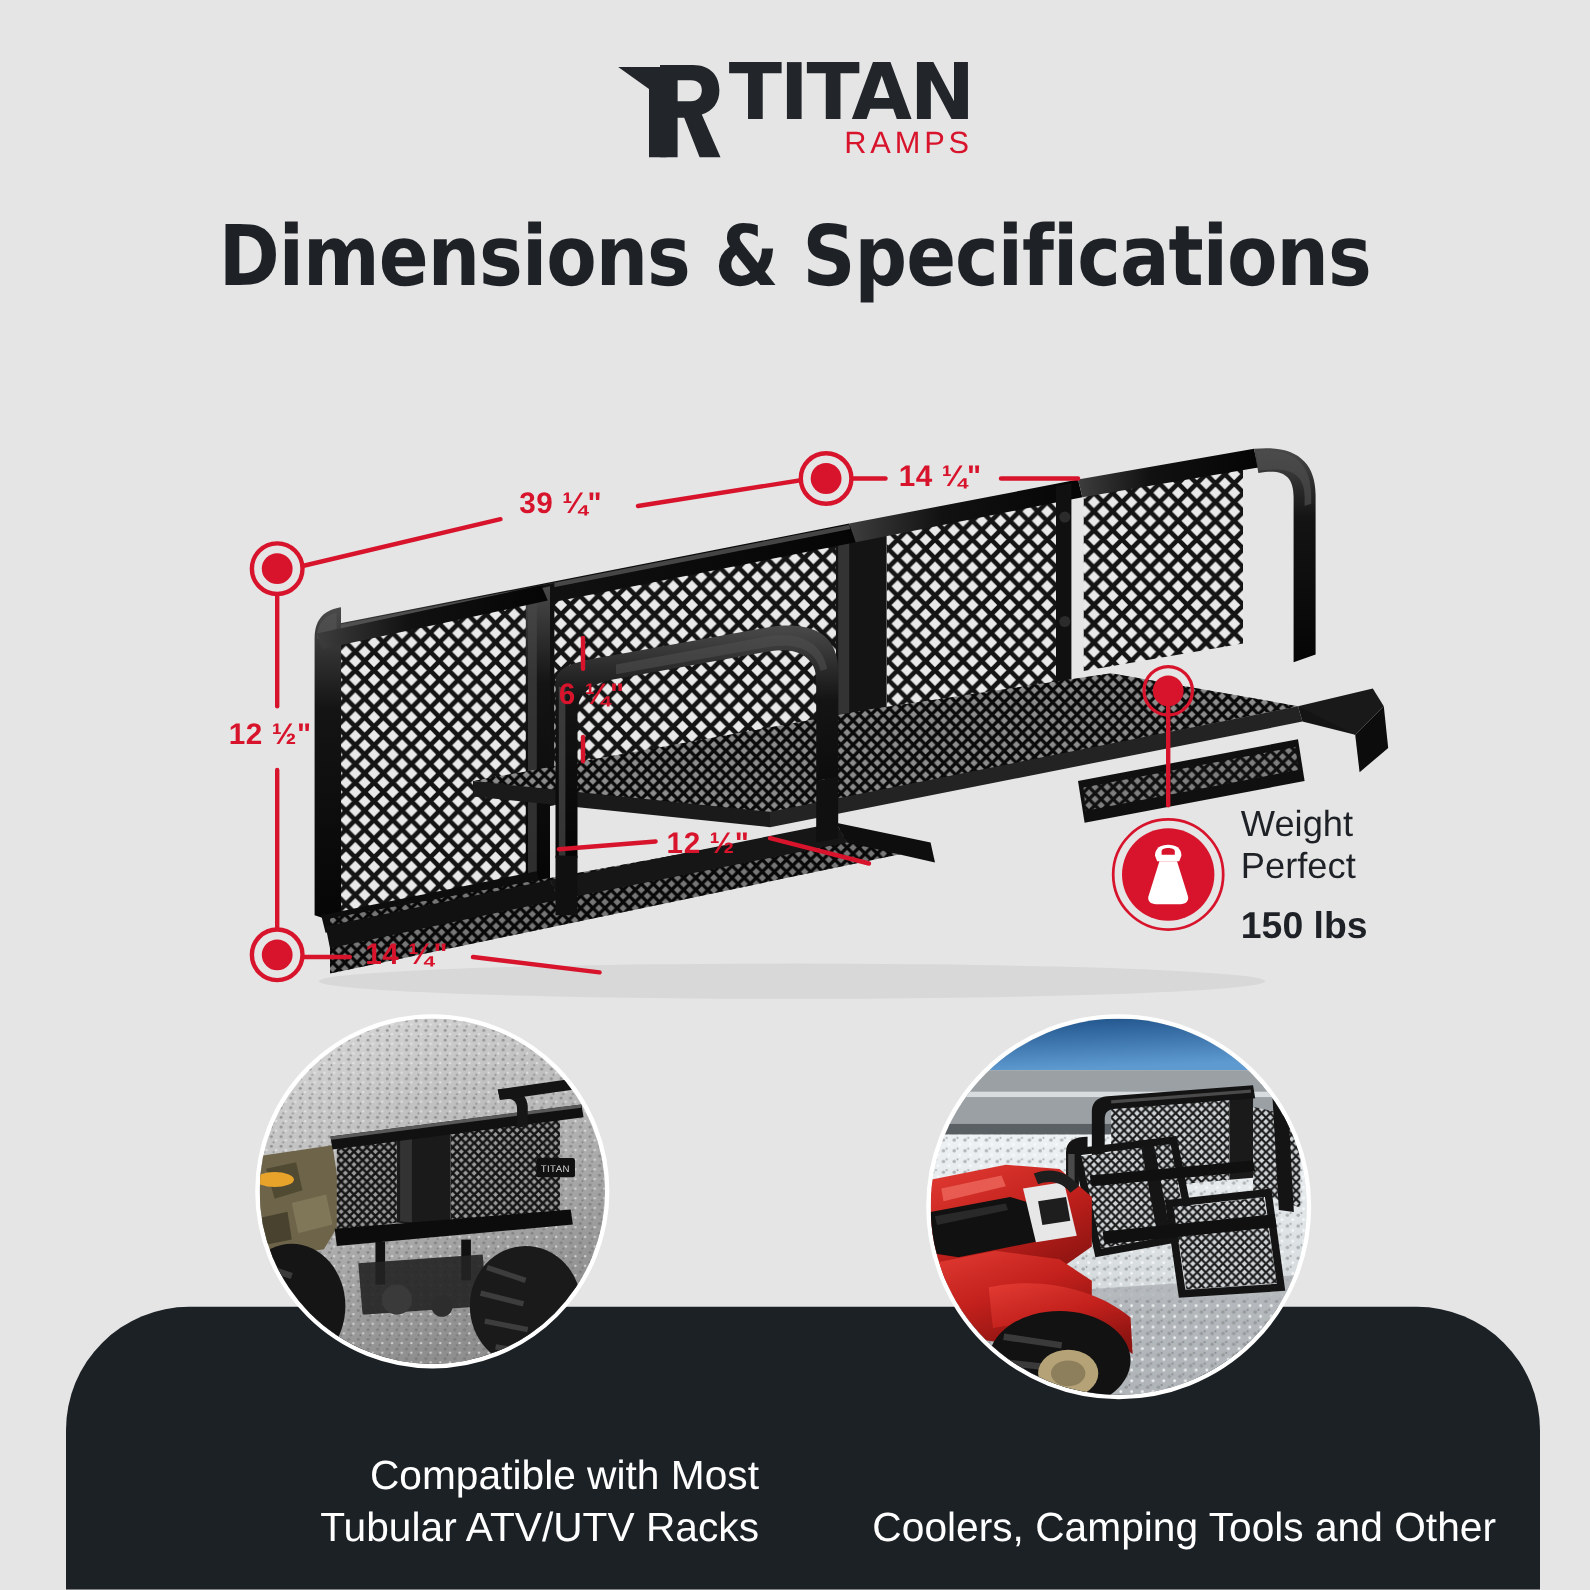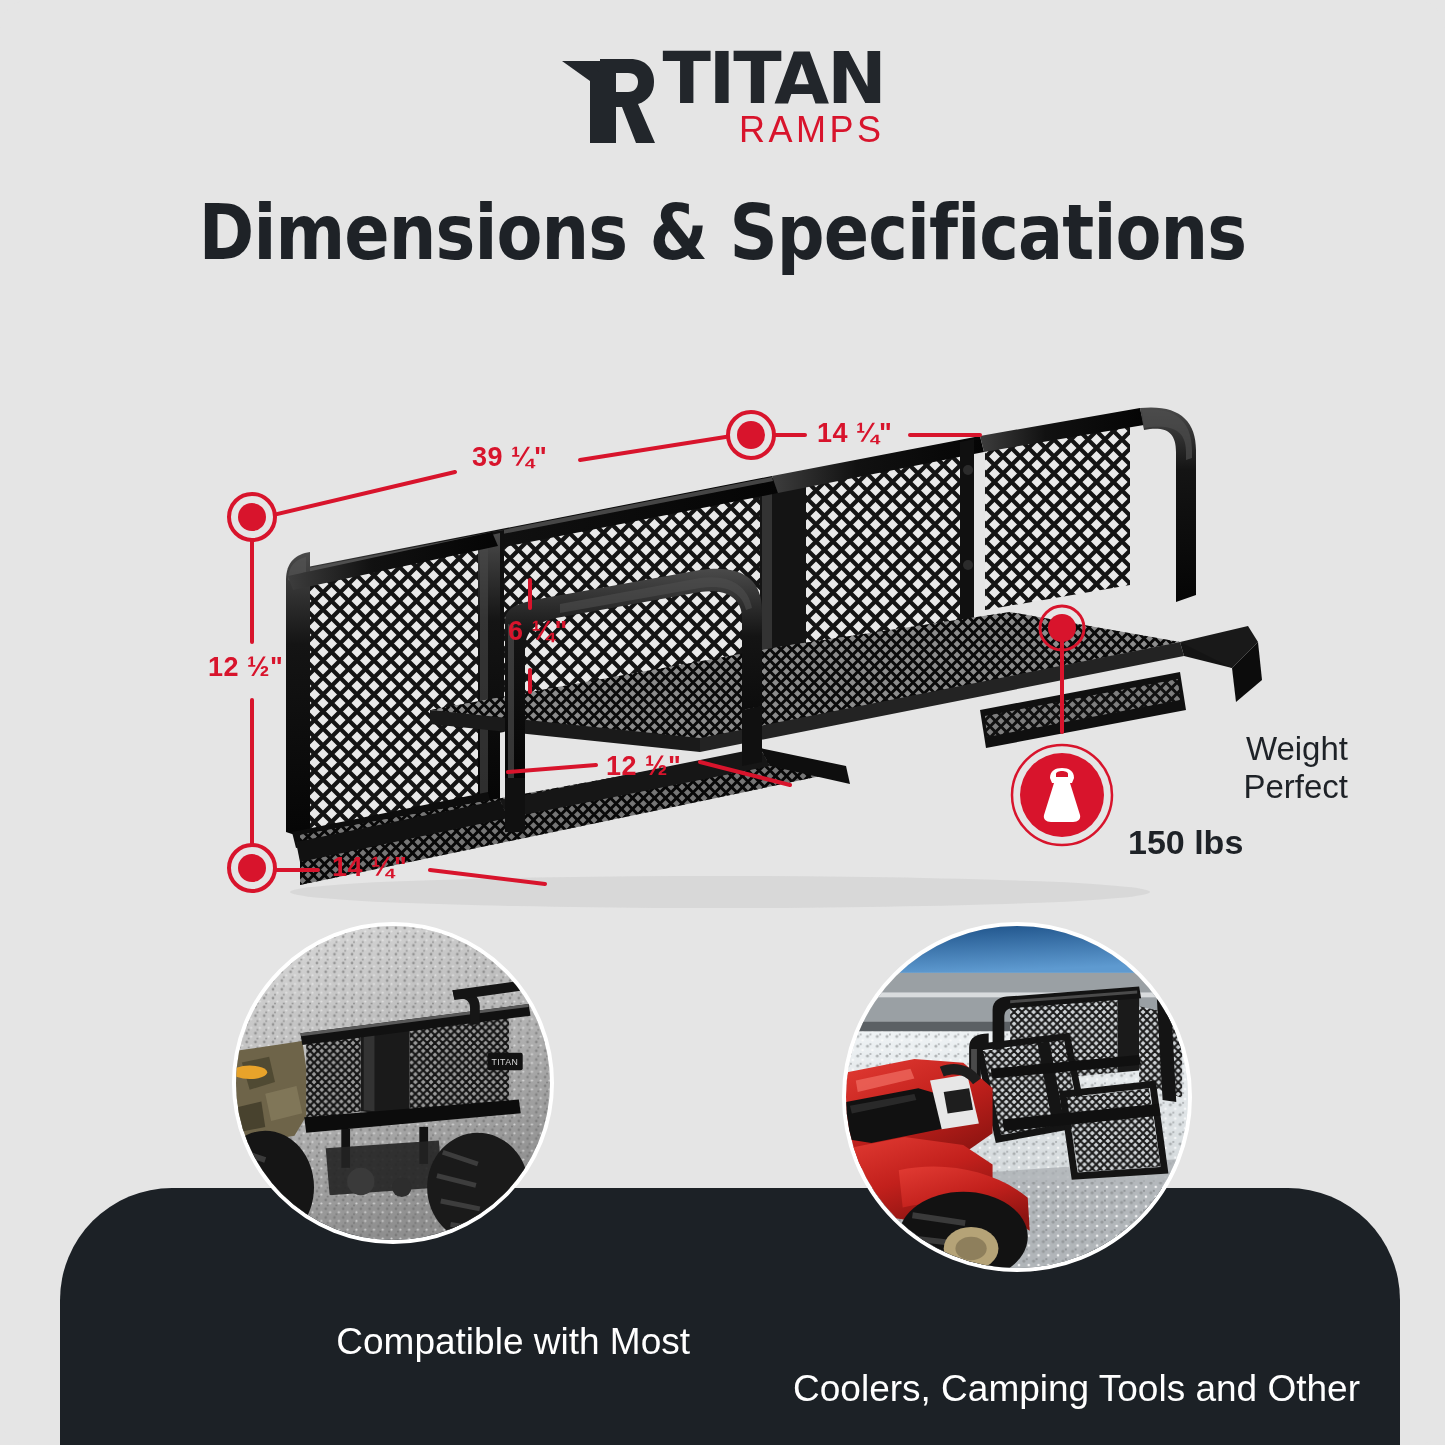--- a/index.html
+++ b/index.html
@@ -13,21 +13,21 @@
 
   
   #logo { position:absolute; left:0; top:42px; width:1445px; height:115px;
           display:flex; align-items:center; justify-content:center; gap:0; }
   #logo-mark { width:96px; height:90px; flex:none; margin-right:6px; }
   #logo-words { display:flex; flex-direction:column; align-items:flex-start; }
   #logo-titan { font-family:"DejaVu Sans", sans-serif; font-weight:bold;
                 font-size:71px; line-height:0.82; letter-spacing:-2px;
                 color:#22262b; transform:scaleX(1.0); }
   #logo-ramps { font-family:"Liberation Sans", sans-serif; font-weight:normal;
-                font-size:36px; line-height:1.05; letter-spacing:3.5px;
+                font-size:28px; line-height:1.05; letter-spacing:3.5px;
                 color:#d8142c; align-self:flex-end; margin-top:2px; }
 
   
   #heading { position:absolute; left:0; top:188px; width:1445px;
              text-align:center; font-family:"DejaVu Sans", sans-serif;
              font-weight:bold; font-size:76px; letter-spacing:-1px;
              color:#1e2227; transform:scaleX(0.88); }
 
   
   #diagram { position:absolute; left:0; top:380px; width:1445px; height:560px; }
@@ -36,21 +36,21 @@
 
   
   .meas { position:absolute; color:#d8142c; font-family:"Liberation Sans", sans-serif;
           font-weight:bold; font-size:27px; white-space:nowrap; letter-spacing:0.5px; }
 
   
   #weight-block { position:absolute; left:1010px; top:735px; width:340px; height:130px; }
   #weight-circle { position:absolute; left:0; top:8px; width:104px; height:104px; }
   #weight-text { position:absolute; left:118px; top:-5px; width:220px;
                  font-family:"Liberation Sans", sans-serif; color:#1e2227; }
-  #weight-text .wl { display:block; font-size:33px; line-height:1.14; font-weight:normal;text-align:right; }
+  #weight-text .wl { display:block; font-size:33px; line-height:1.14; font-weight:normal; }
   #weight-text .wv { display:block; font-size:34px; line-height:1.2; font-weight:bold;
                      margin-top:17px; }
 
   
   #panel { position:absolute; left:60px; top:1188px; width:1340px; height:300px;
            background:#1c2126; border-radius:112px 112px 0 0; }
   .cap { position:absolute; color:#ffffff; text-align:right;
          font-family:"Liberation Sans", sans-serif; font-size:37px;
          line-height:1.28; font-weight:normal; }
   #cap-left  { left:120px;  top:1318px; width:570px; }
@@ -446,19 +446,20 @@
           <path d="M70 320 L124 326"></path>
         <path d="M78 342 L130 346"></path>
       </g>
       <ellipse cx="128" cy="330" rx="28" ry="22" fill="#b5a377"></ellipse>
       <ellipse cx="128" cy="330" rx="16" ry="12" fill="#8e7f5c"></ellipse>
     </svg>
   </div>
 
   <div class="cap" id="cap-left">
     <span>Compatible with Most</span><br>
+    <span>Tubular ATV/UTV Racks</span>
   </div>
   <div class="cap" id="cap-right">
     <br>
     <span>Coolers, Camping Tools and Other</span>
   </div>
 
 </div>
 
 </body></html>

